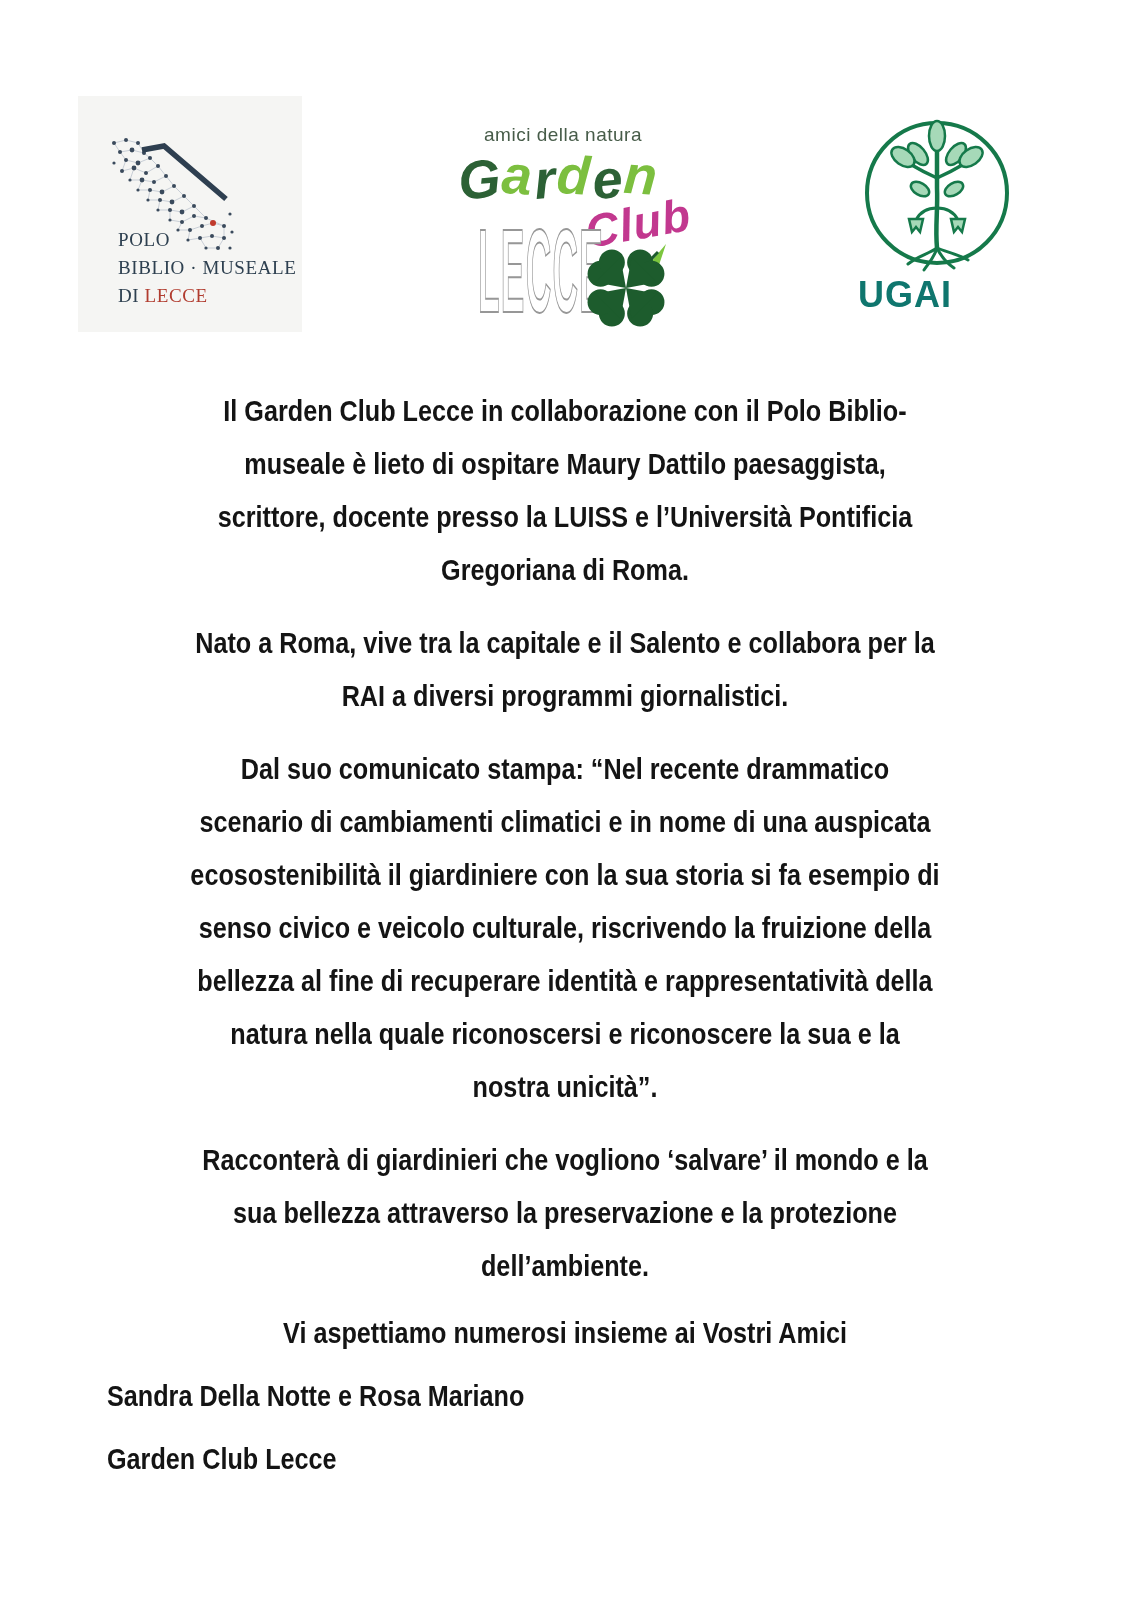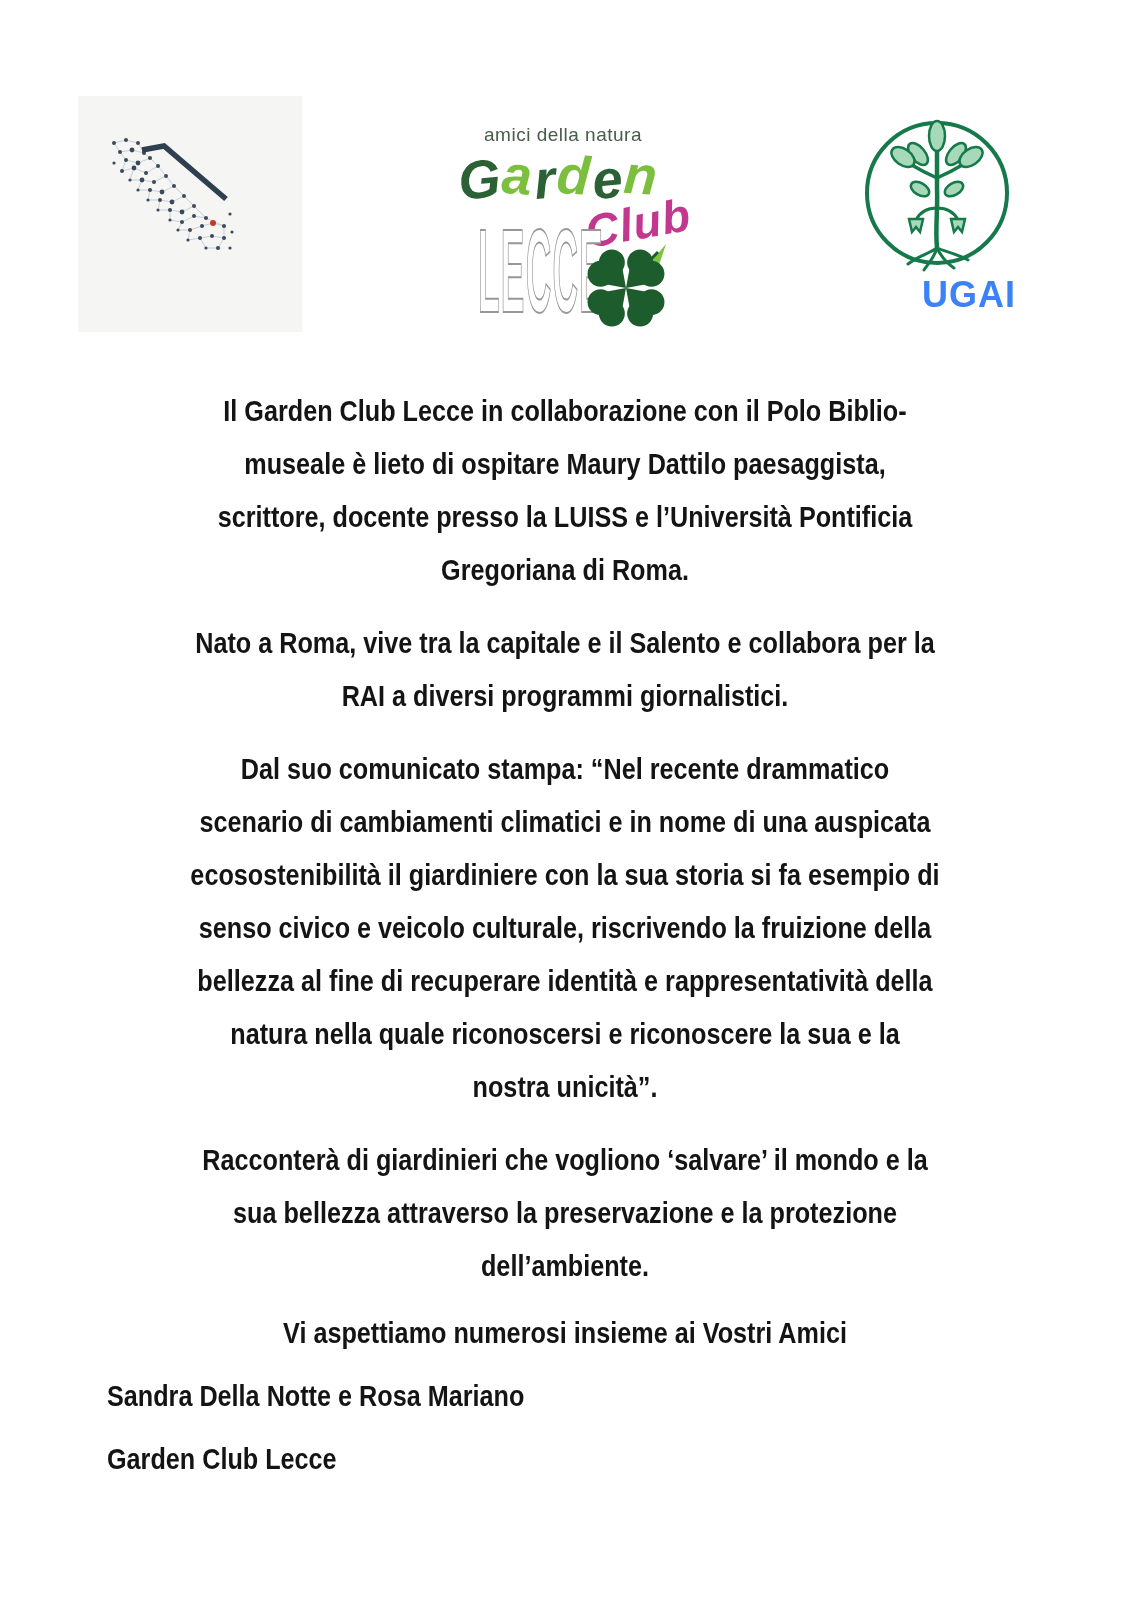--- a/index.html
+++ b/index.html
@@ -50,22 +50,22 @@
     font-size:118px; font-weight:bold; line-height:118px;
     color:#ffffff; -webkit-text-stroke:2px #979797;
     transform:scaleX(.30); transform-origin:left top; letter-spacing:4px;
     white-space:nowrap;
   }
   .gc-clover { position:absolute; left:118px; top:110px; }
 
   
   .ugai-box { position:absolute; left:858px; top:116px; width:160px; height:200px; }
   .ugai-label {
-    position:absolute; left:0; top:158px; width:158px; text-align:right;
-    font-size:36px; font-weight:bold; color:#3b82f6; letter-spacing:1px;
+    position:absolute; left:0; top:158px; width:158px; text-align:left;
+    font-size:36px; font-weight:bold; color:#0f766e; letter-spacing:1px;
   }
 
   
   .body-text {
     position:absolute; left:-35px; top:384px; width:1200px;
     color:#141414;
   }
   .para {
     font-size:30px; font-weight:bold; line-height:53px;
     text-align:center; transform:scaleX(.84); transform-origin:center top;
@@ -141,20 +141,25 @@
           <circle cx="146" cy="142" r="2"></circle>
         <circle cx="128" cy="152" r="1.6"></circle>
           <circle cx="140" cy="152" r="2"></circle>
           <circle cx="152" cy="118" r="1.6"></circle>
         <circle cx="154" cy="136" r="1.6"></circle>
           <circle cx="152" cy="152" r="1.6"></circle>
       </g>
       <circle cx="135" cy="127" r="3" fill="#c03a2c"></circle>
       <polyline points="64,54 86,50 148,103" fill="none" stroke="#2e3f50" stroke-width="5.5"></polyline>
     </svg>
+    <div class="polo-text">
+      <div>POLO</div>
+      <div>BIBLIO · MUSEALE</div>
+      <div><span>DI </span><span class="polo-accent">LECCE</span></div>
+    </div>
   </div>
 
   <div class="gc-box">
     <div class="gc-tagline">amici della natura</div>
     <div class="gc-garden">
       <span class="g-dark">G</span><span class="g-lime">a</span><span class="g-dark">r</span><span class="g-lime">d</span><span class="g-dark">e</span><span class="g-lime">n</span>
     </div>
     <div class="gc-club">Club</div>
     <div class="gc-lecce">LECCE</div>
     <svg class="gc-clover" width="110" height="110" viewBox="0 0 110 110">

